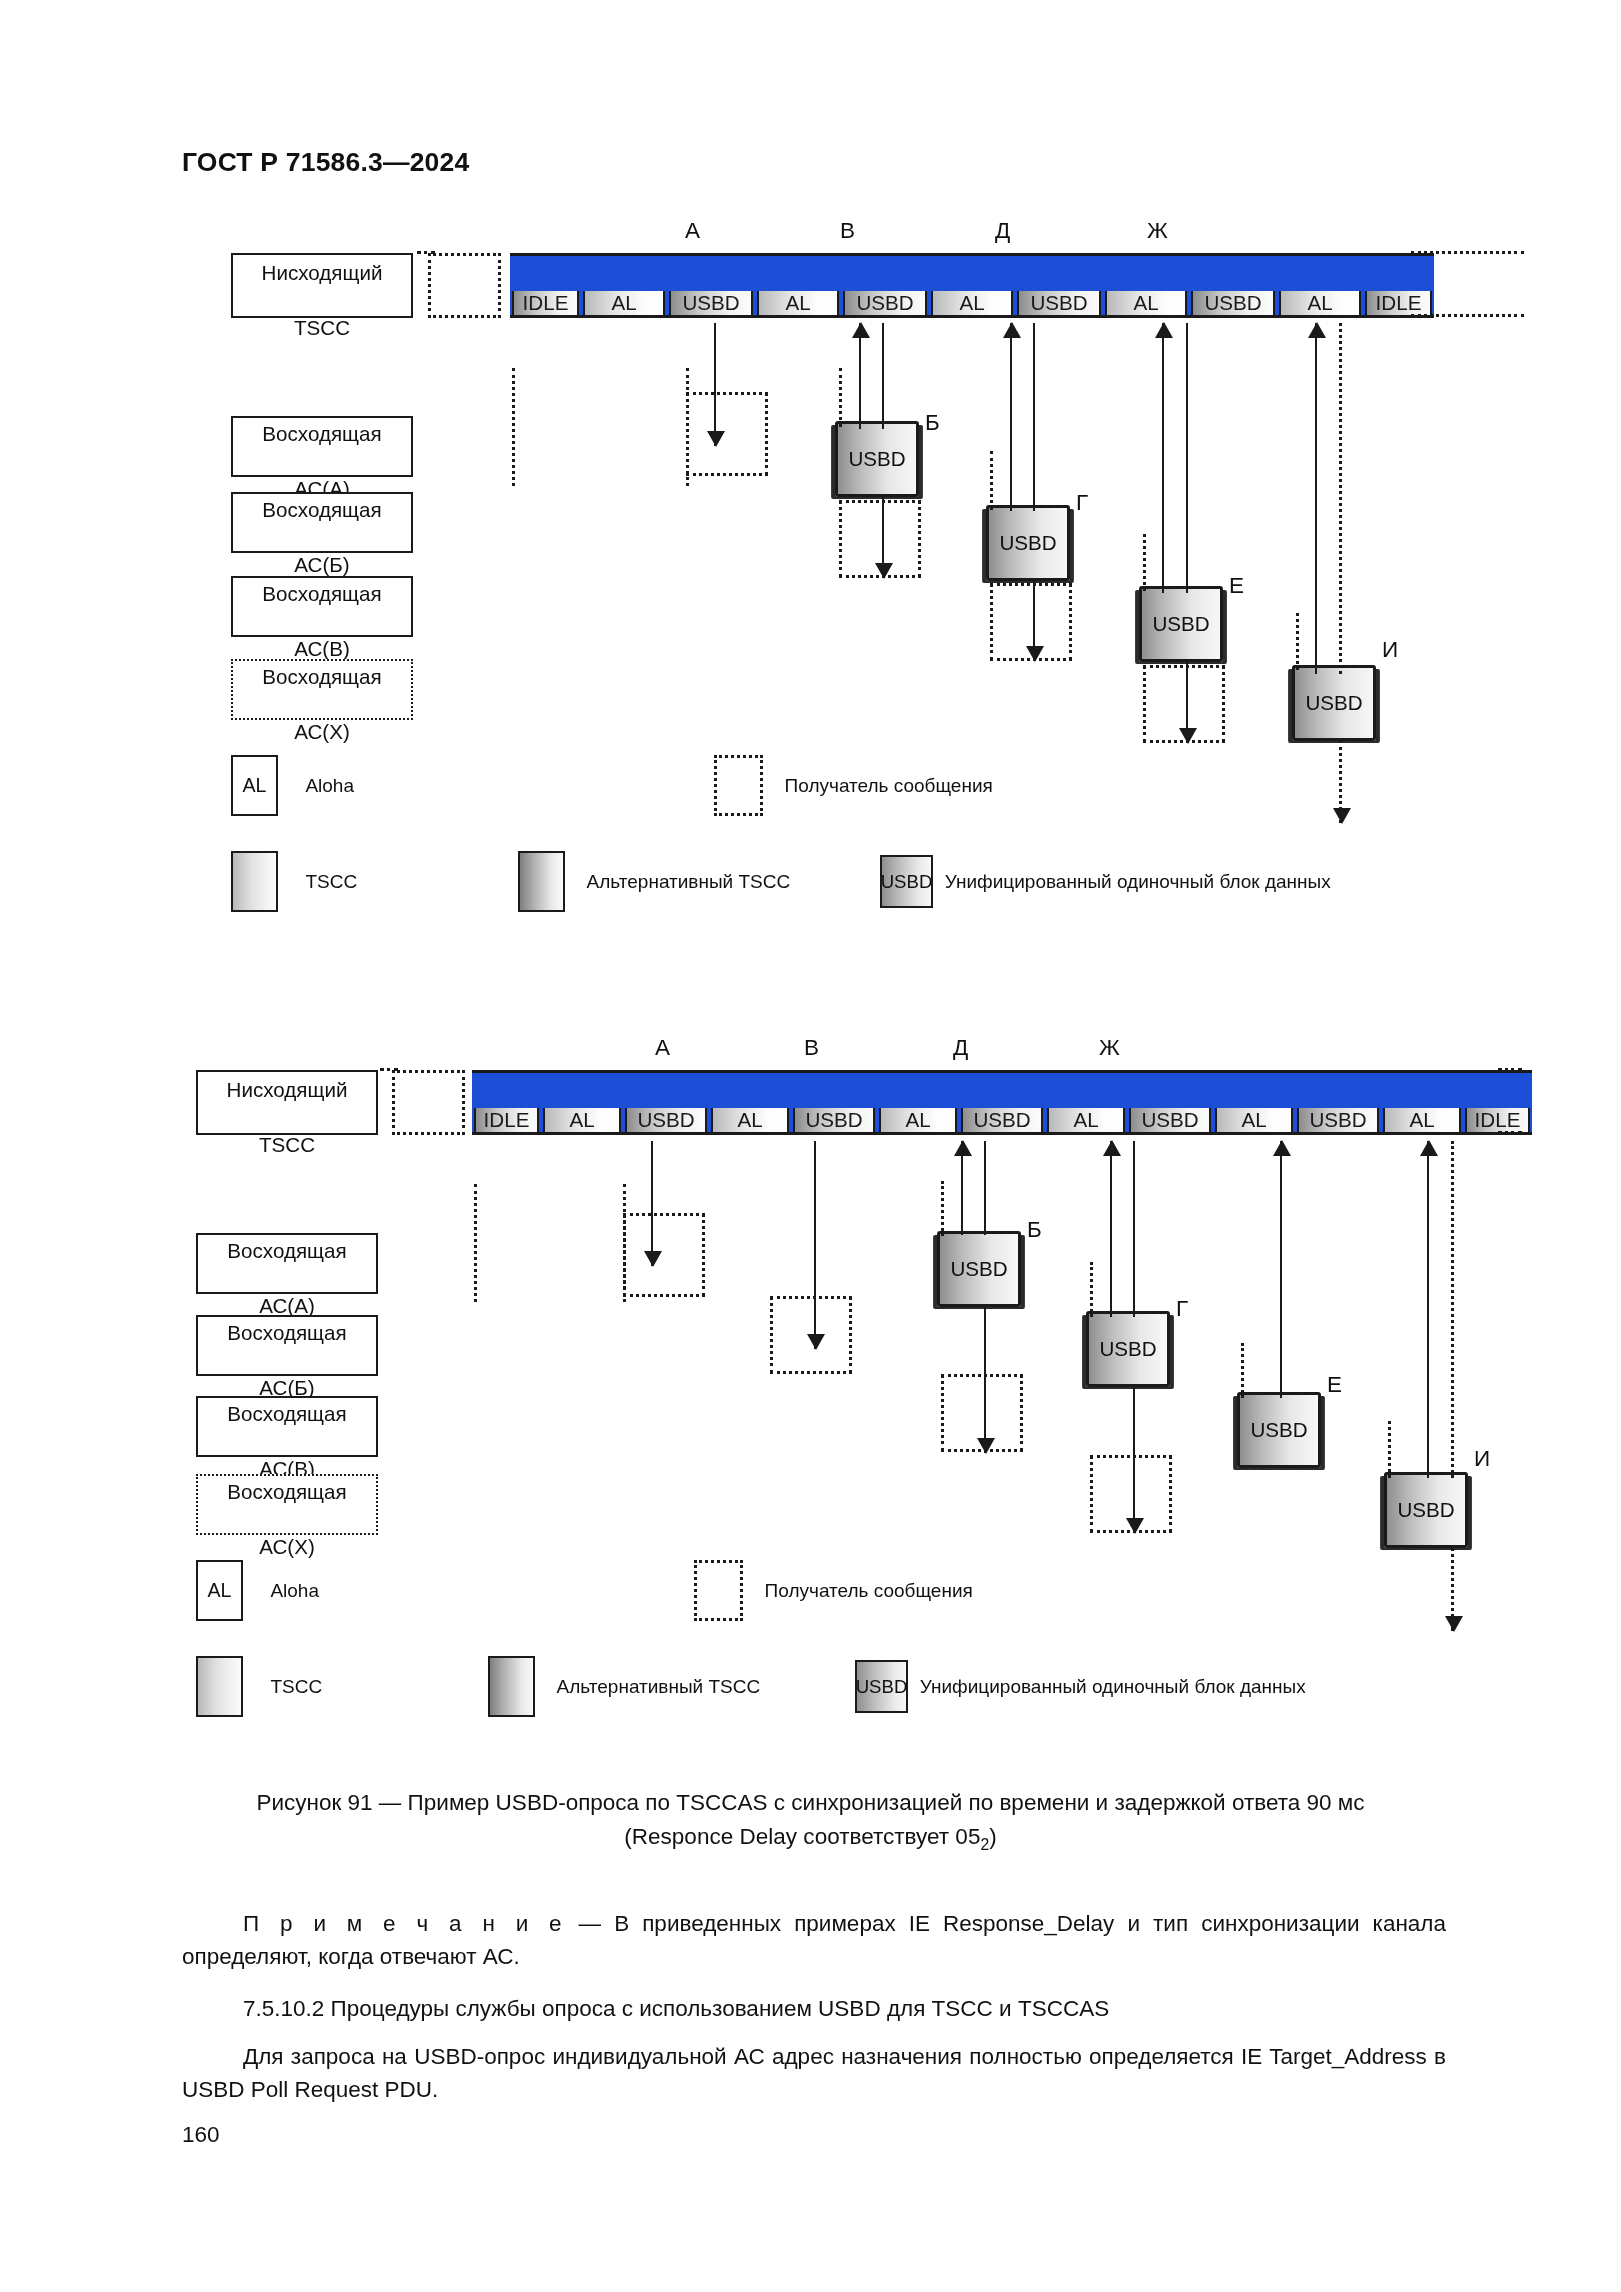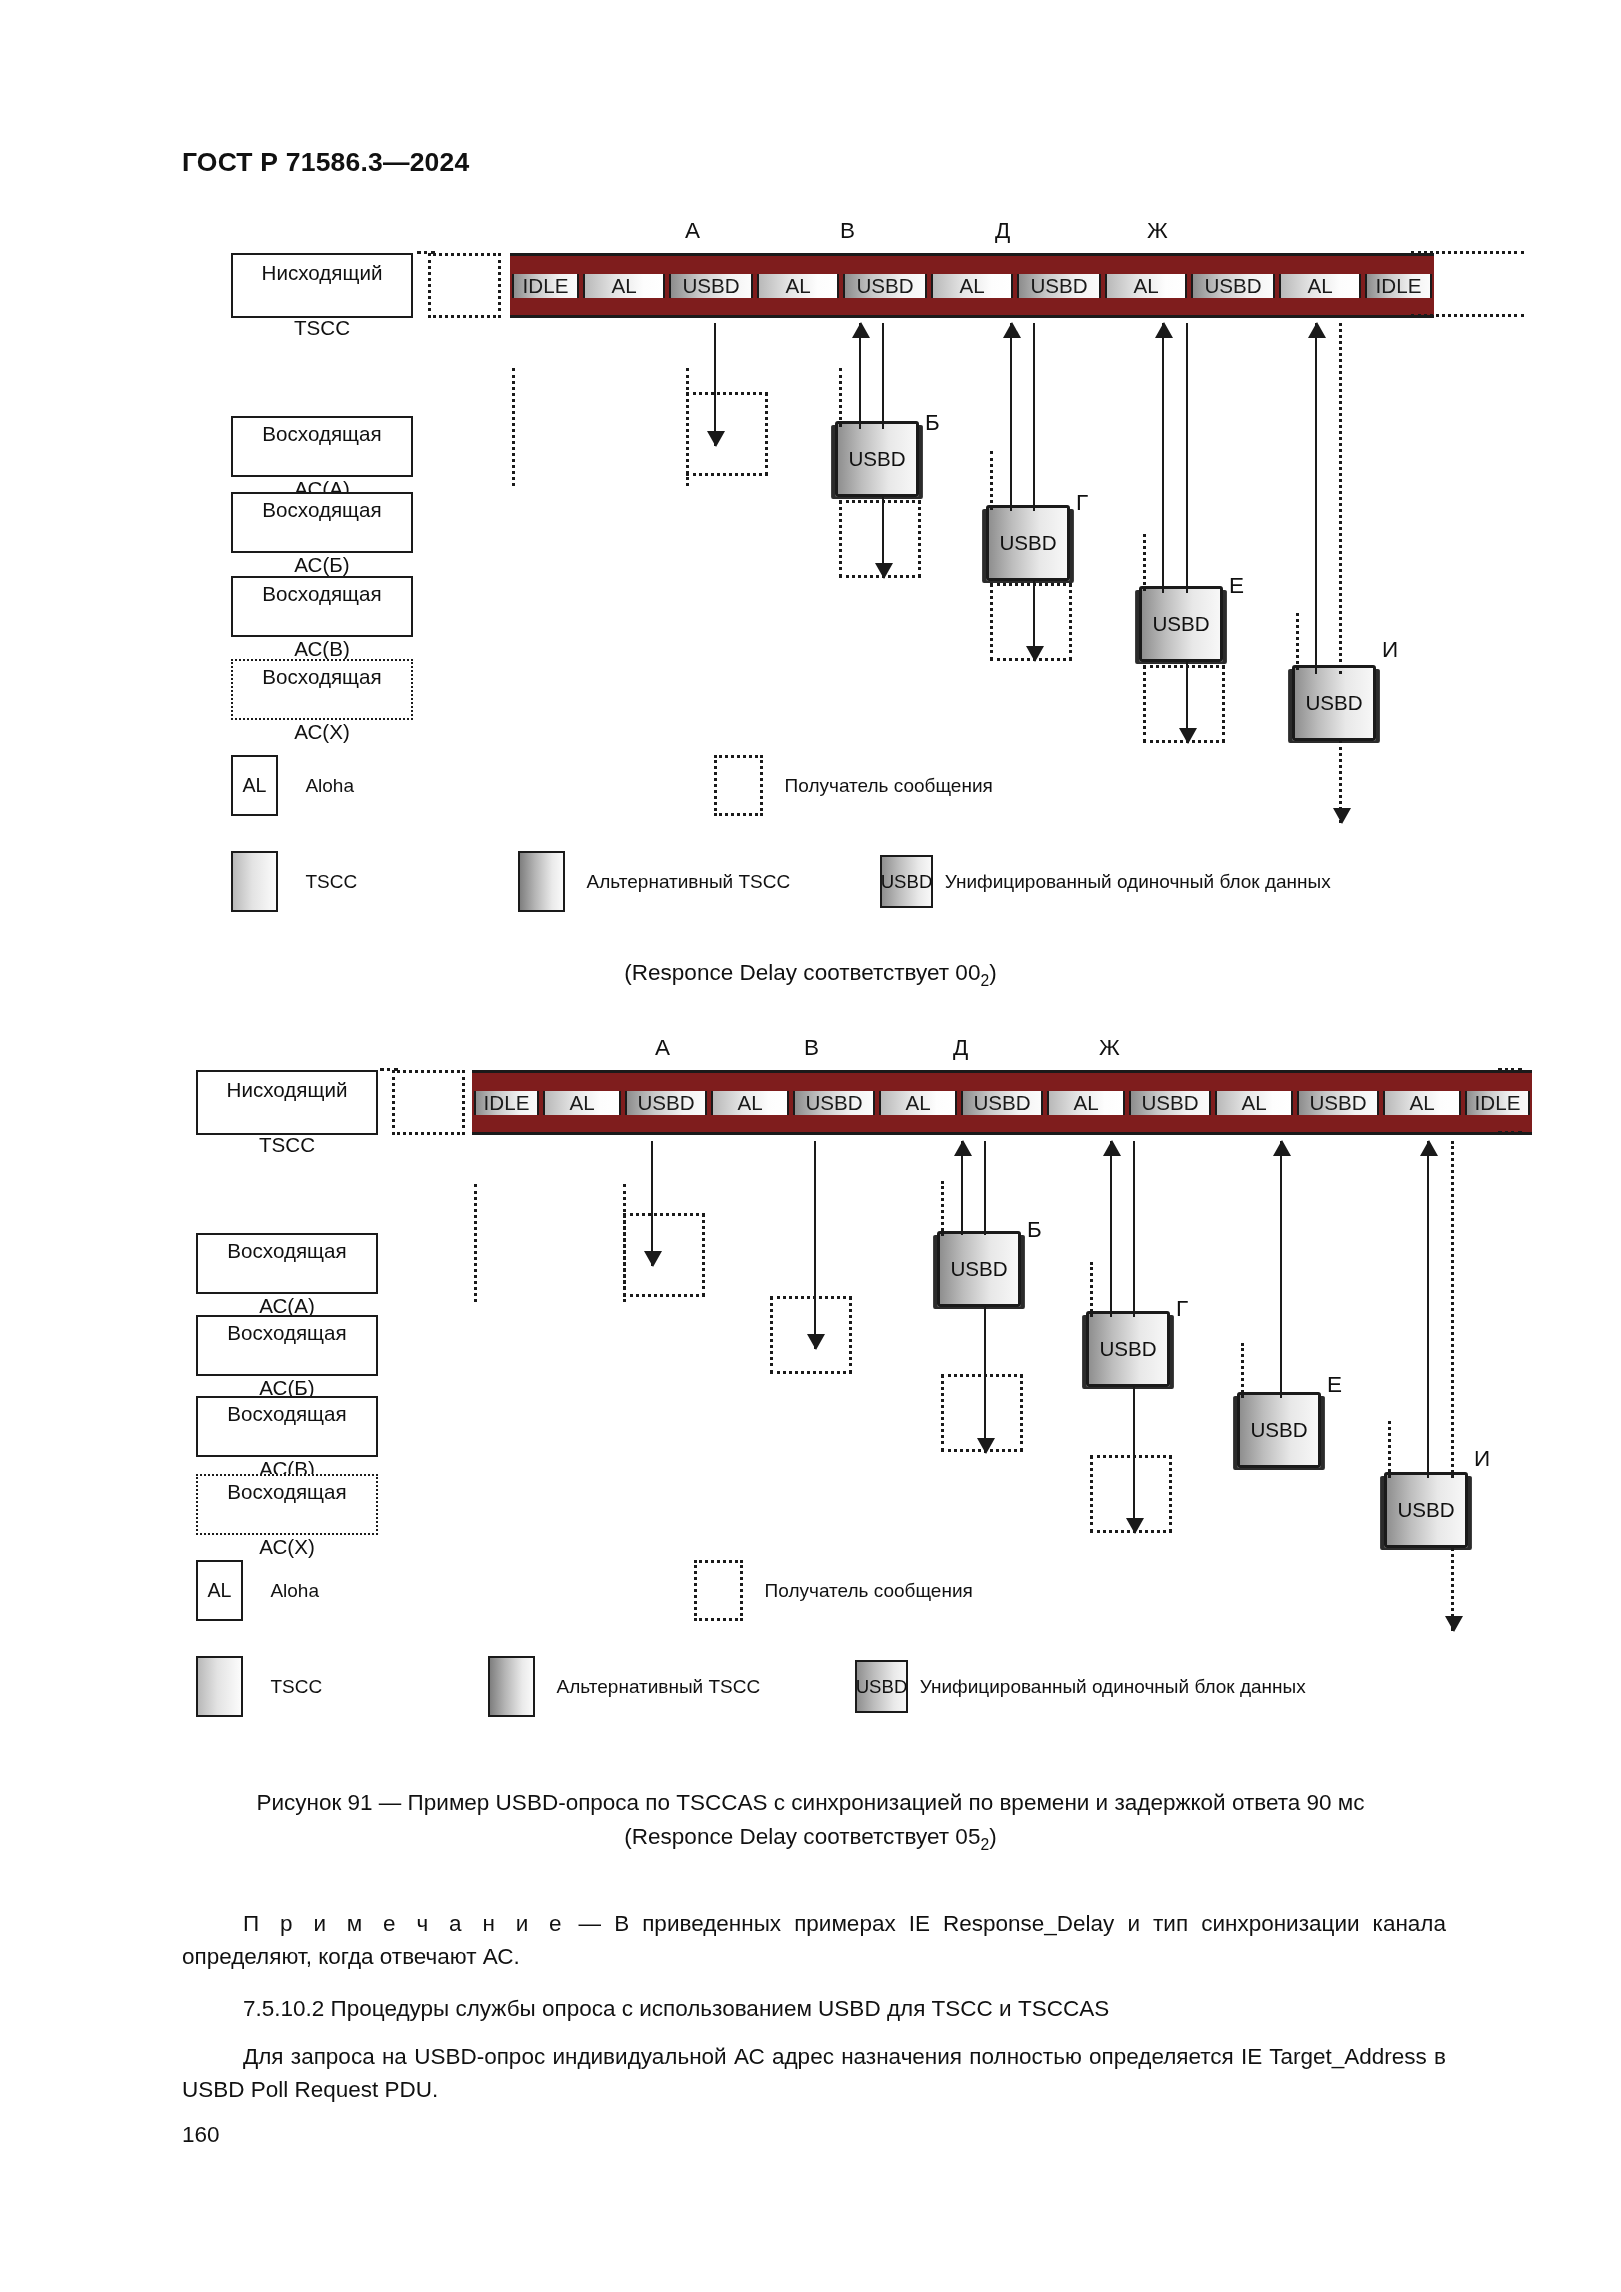--- a/index.html
+++ b/index.html
@@ -46,22 +46,22 @@
   .role-box.dotted { border: 2.9px dotted #1a1a1a; }
   .role-box span { display: block; white-space: nowrap; margin-top: 30px; }
 
   
   .strip {
     position: absolute;
     box-sizing: border-box;
     border-top: 3.9px solid #1a1a1a;
     border-bottom: 3.9px solid #1a1a1a;
     display: flex;
-    align-items: center;
-    background: #7f1d1d;
+    align-items: flex-end;
+    background: #1d4ed8;
   }
   .cell {
     position: relative;
     box-sizing: border-box;
     display: flex;
     align-items: center;
     justify-content: center;
     font-size: 20.6px;
     color: #1a1a1a;
     margin: 0 2px;
@@ -380,23 +380,20 @@
     <div class="legend-text" style="margin-left:21.6px;">Альтернативный TSCC</div>
   </div>
   <div class="legend-item" style="left:880px; top:855px;">
     <div class="sw-usbd">
         <span>USBD</span>
       </div>
     <div class="legend-text" style="margin-left:11.8px;">Унифицированный одиночный блок данных</div>
   </div>
 
   <div class="caption" style="top:956px;">
-    <div>
-      <span>(Responce Delay соответствует 00</span><span class="sub">2</span><span>)</span>
-    </div>
   </div>
 </div>
 
 <div class="figure">
 
   <div class="role-box" style="left:196px; top:1070px; width:182px; height:65px;">
     <span>Нисходящий</span>
     <span>TSCC</span>
   </div>
 

